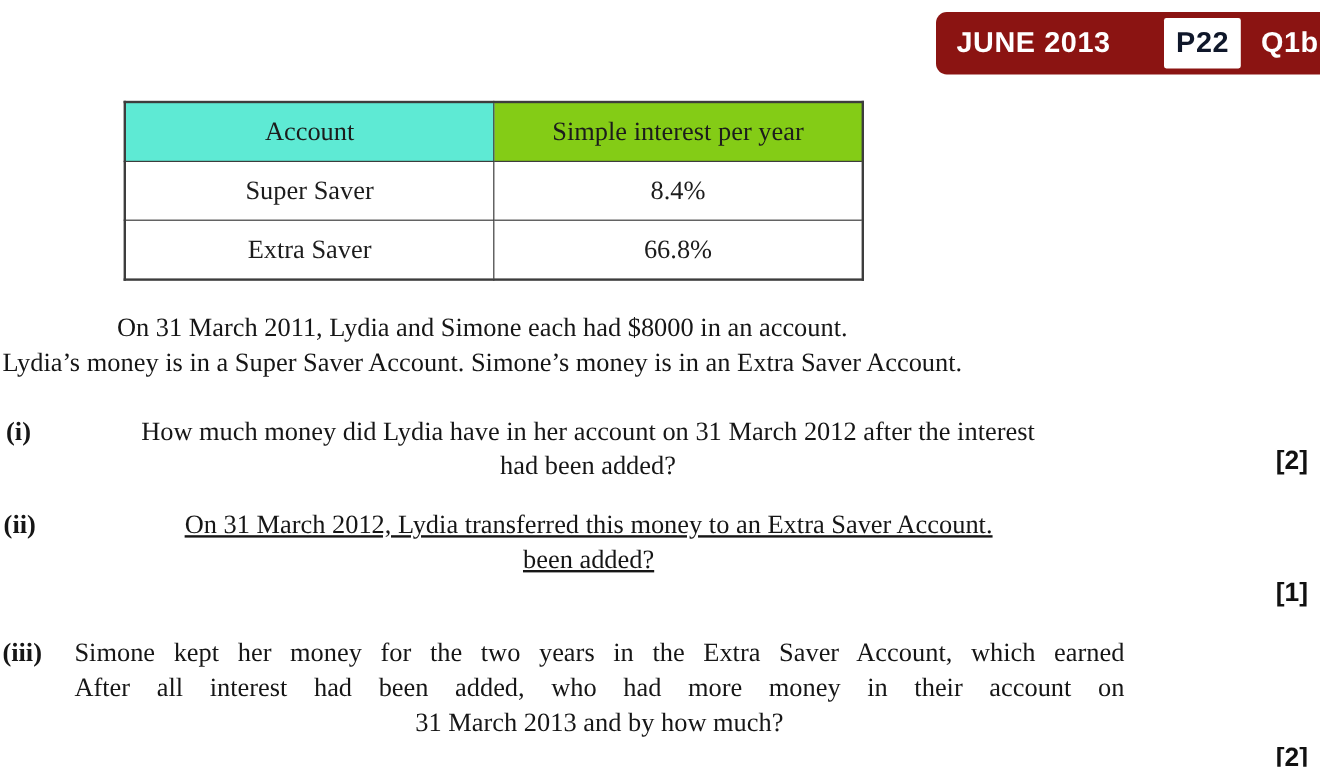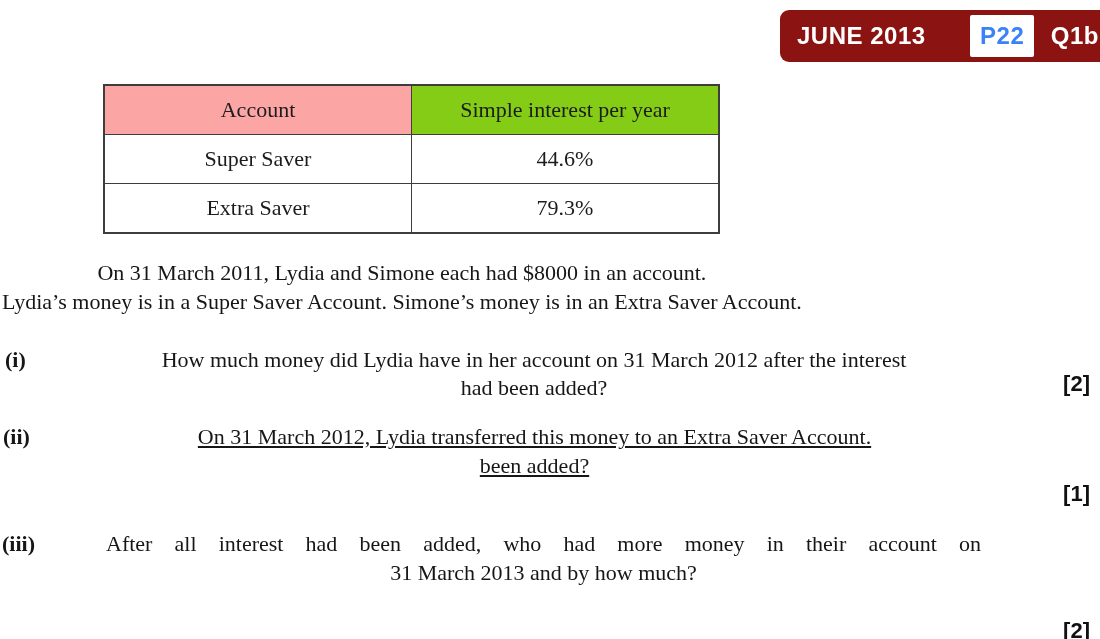--- a/index.html
+++ b/index.html
@@ -38,21 +38,21 @@
 
   
   .intro {
     position:absolute; left:2px; top:258px;
     font-size:22px; line-height:29px; white-space:nowrap;
   }
 
   
   .part { position:absolute; left:0; width:1100px; font-size:22px; }
   .part-label { position:absolute; top:0; font-weight:bold; }
-  .part-lines { position:absolute; top:0;margin-left:44px; }
+  .part-lines { position:absolute; top:0; }
   .pline { white-space:nowrap;text-align:center; }
   .pline.just { white-space:normal; text-align:justify; text-align-last:justify; }
   .mark {
     position:absolute; right:10px;
     font-family:"Liberation Sans", sans-serif; font-weight:bold; font-size:22px;
     color:#111111;
   }
 
   .part-i   { top:346px; line-height:28px; }
   .part-i   .part-label { left:5px; }
@@ -67,39 +67,39 @@
   .part-iii { top:529px; line-height:29px; }
   .part-iii .part-label { left:2px; }
   .part-iii .part-lines { left:62px; width:875px; }
   .part-iii .mark { top:87px; }
 </style>
 </head>
 <body>
 
 <div class="badge" style="background-color: rgb(139, 20, 18);">
   <span>JUNE 2013</span>
-  <span class="badge-paper" style="background-color: rgb(255, 255, 255); color: #3b82f6; margin-left: 28px;">P22</span>
+  <span class="badge-paper" style="background-color: rgb(255, 255, 255); color: #0f172a; margin-left: 28px;">P22</span>
   <span>Q1b</span>
 </div>
 
 <table class="rates-table">
   <thead>
     <tr>
-      <th style="background-color: #fca5a5;">Account</th>
+      <th style="background-color: #5eead4;">Account</th>
       <th style="background-color: #84cc16;">Simple interest per year</th>
     </tr>
   </thead>
   <tbody>
     <tr>
       <td>Super Saver</td>
-      <td>44.6%</td>
+      <td>8.4%</td>
     </tr>
     <tr>
       <td>Extra Saver</td>
-      <td>79.3%</td>
+      <td>66.8%</td>
     </tr>
   </tbody>
 </table>
 
 <div class="intro">
   <div class="pline">On 31 March 2011, Lydia and Simone each had $8000 in an account.</div>
   <div class="pline">Lydia’s money is in a Super Saver Account. Simone’s money is in an Extra Saver Account.</div>
 </div>
 
 <div class="part part-i">
@@ -116,17 +116,18 @@
   <div class="part-lines">
     <div class="pline">On 31 March 2012, Lydia transferred this money to an Extra Saver Account.</div>
     <div class="pline">been added?</div>
   </div>
   <span class="mark">[1]</span>
 </div>
 
 <div class="part part-iii">
   <span class="part-label">(iii)</span>
   <div class="part-lines">
+    <div class="pline just">Simone kept her money for the two years in the Extra Saver Account, which earned</div>
     <div class="pline just">After all interest had been added, who had more money in their account on</div>
     <div class="pline">31 March 2013 and by how much?</div>
   </div>
   <span class="mark">[2]</span>
 </div>
 
 </body></html>

